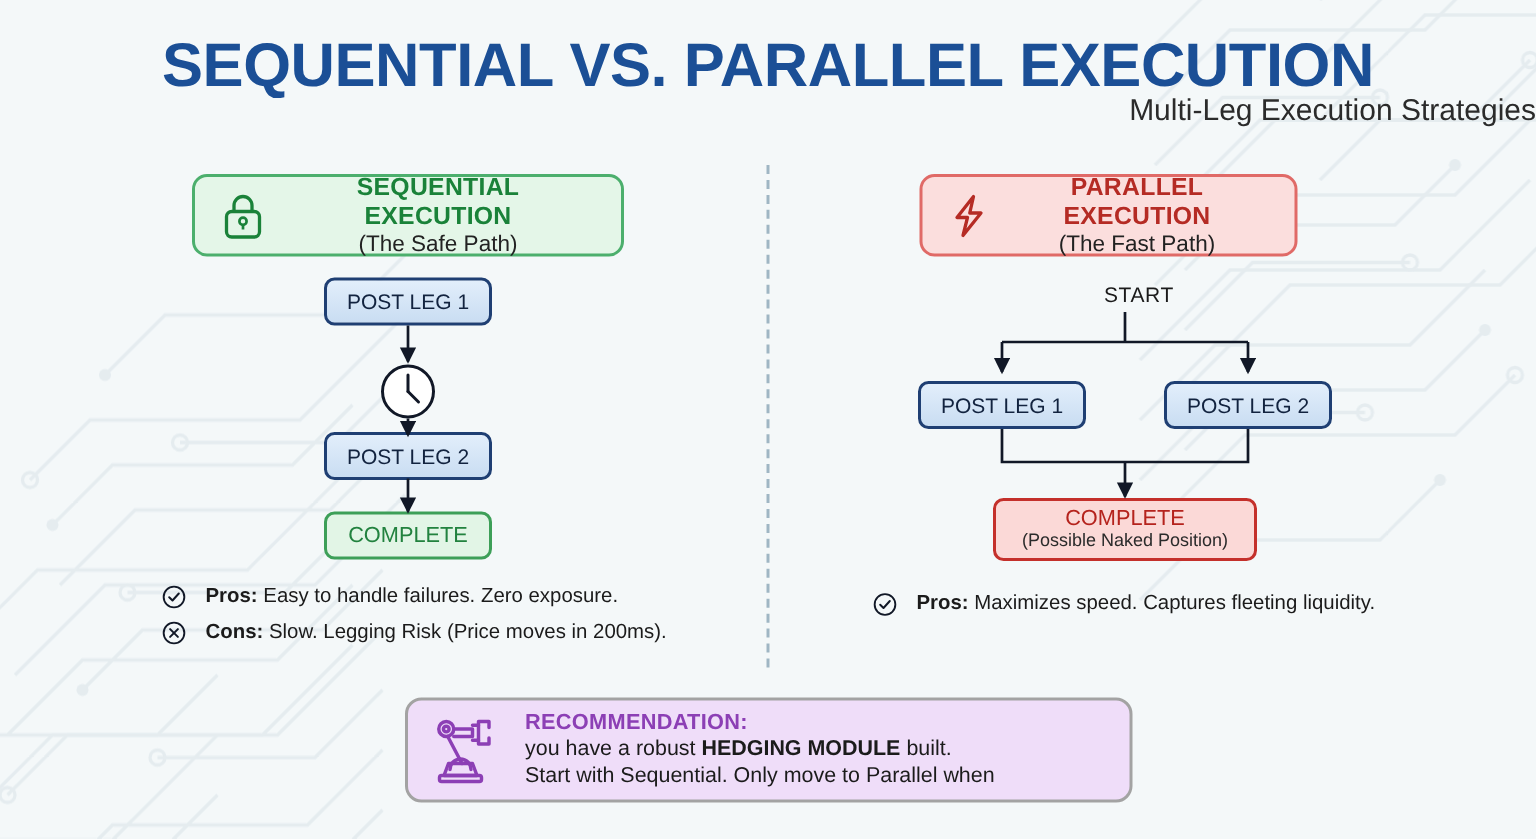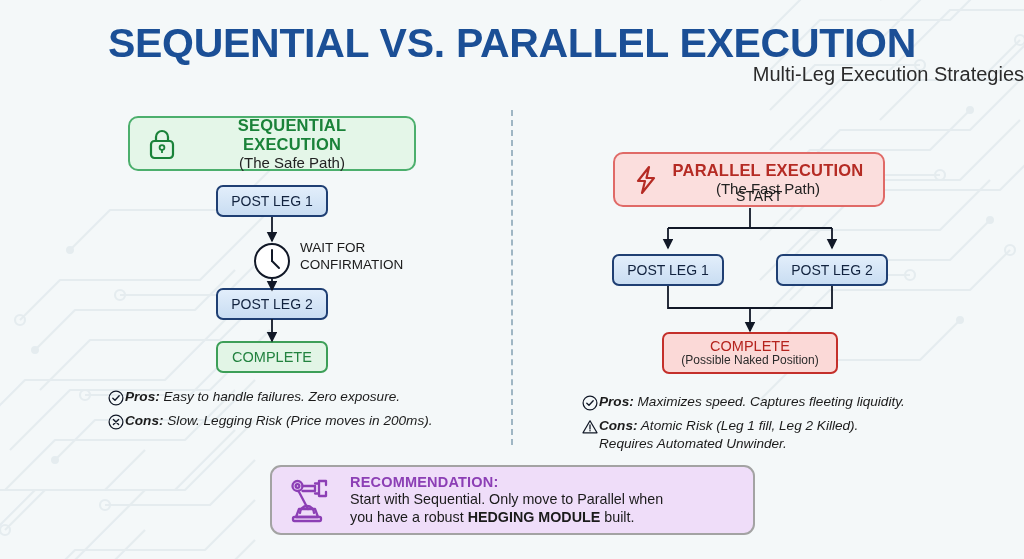--- a/index.html
+++ b/index.html
@@ -68,24 +68,23 @@
     padding: 9px 18px;
     border-radius: 10px;
     border: 2px solid;
   }
   .panel-head.seq {
     left: 128px; top: 116px; width: 288px; height: 55px;
     background: #e4f6e8;
     border-color: #4caf6d;
   }
   .panel-head.par {
-    left: 613px; top: 116px; width: 272px; height: 55px;
+    left: 613px; top: 116px; width: 252px; height: 55px;
     background: #fbdedd;
     border-color: #e06a67;
-    margin-top: 36px;
   }
   .panel-head .texts { flex: 1; text-align: center; line-height: 1.15; }
   .panel-head .ph-title {
     font-size: 16.5px; font-weight: bold; letter-spacing: 0.2px;
   }
   .panel-head.seq .ph-title { color: #1a8239; }
   .panel-head.par .ph-title { color: #b52b24; }
   .panel-head .ph-sub { font-size: 15px; color: #222; }
 
   
@@ -139,23 +138,22 @@
     width: 1024px; height: 559px;
     pointer-events: none;
     z-index: 1;
   }
 
   
   .pc-block { position: absolute; }
   .pc-row {
     display: flex;
     align-items: flex-start;
-    gap: 1px;
+    gap: 13px;
     margin-bottom: 6px;
-    font-style: italic;
   }
   .pc-row .pc-icon {
     flex: 0 0 auto;
     width: 16px; height: 16px;
     margin-top: 2px;
   }
   .pc-text {
     font-size: 13.6px;
     color: #1b1b1b;
     line-height: 1.33;
@@ -277,24 +275,20 @@
   <div class="node blue" style="left:216px; top:185px; width:112px; height:32px;">
     <span>POST LEG 1</span>
   </div>
 
   <svg style="position:absolute; left:252px; top:241px; width:40px; height:40px;" viewBox="0 0 40 40">
     <circle cx="20" cy="20" r="17" fill="#ffffff" stroke="#111827" stroke-width="2"></circle>
     <line x1="20" y1="20" x2="20" y2="9" stroke="#111827" stroke-width="2" stroke-linecap="round"></line>
     <line x1="20" y1="20" x2="27" y2="27" stroke="#111827" stroke-width="2" stroke-linecap="round"></line>
   </svg>
 
-  <div class="flow-label" style="left:300px; top:240px;">
-    <div>WAIT FOR</div>
-    <div>CONFIRMATION</div>
-  </div>
 
   <div class="node blue" style="left:216px; top:288px; width:112px; height:32px;">
     <span>POST LEG 2</span>
   </div>
 
   <div class="node green" style="left:216px; top:341px; width:112px; height:32px;">
     <span>COMPLETE</span>
   </div>
 
   <div class="pc-block" style="left:108px; top:388px; width:380px;">
@@ -347,34 +341,20 @@
 
   <div class="pc-block" style="left:582px; top:393px; width:400px;">
     <div class="pc-row">
       <svg class="pc-icon" viewBox="0 0 16 16">
         <circle cx="8" cy="8" r="6.9" fill="none" stroke="#111827" stroke-width="1.25"></circle>
         <path d="M4.8 8.2 L7 10.3 L11.2 5.7" fill="none" stroke="#111827" stroke-width="1.35" stroke-linecap="round" stroke-linejoin="round"></path>
       </svg>
       <div class="pc-text">
         <b>Pros:</b>
         <span>Maximizes speed. Captures fleeting liquidity.</span>
-      </div>
-    </div>
-    <div class="pc-row">
-      <svg class="pc-icon" viewBox="0 0 16 16">
-        <path d="M8 1.8 L15 13.8 L1 13.8 Z" fill="none" stroke="#111827" stroke-width="1.25" stroke-linejoin="round"></path>
-        <line x1="8" y1="6" x2="8" y2="10" stroke="#111827" stroke-width="1.3" stroke-linecap="round"></line>
-        <circle cx="8" cy="11.8" r="0.75" fill="#111827"></circle>
-      </svg>
-      <div class="pc-text">
-        <div>
-          <b>Cons:</b>
-          <span>Atomic Risk (Leg 1 fill, Leg 2 Killed).</span>
-        </div>
-        <div>Requires Automated Unwinder.</div>
       </div>
     </div>
   </div>
 
   <div class="recommend">
     <svg class="rec-icon" viewBox="0 0 48 48">
       <g fill="none" stroke="#8c3fb5" stroke-width="2.3" stroke-linejoin="round" stroke-linecap="round">
         <circle cx="9.5" cy="10" r="5"></circle>
         <circle cx="9.5" cy="10" r="1.9"></circle>
         <path d="M14.5 10 L27 10 L27 15 L14.5 15"></path>
@@ -382,19 +362,19 @@
         <path d="M27 7.5 L31 7.5 M27 17.5 L31 17.5"></path>
         <path d="M10.5 15 L20 33"></path>
         <path d="M17 33 L27 33 L30 41 L8 41 L11 33 Z"></path>
         <path d="M15 41 a7 7 0 0 1 14 0" transform="translate(-3,-4)"></path>
         <rect x="5" y="41" width="28" height="4" rx="1.4"></rect>
       </g>
     </svg>
     <div>
       <div class="rec-title">RECOMMENDATION:</div>
       <div class="rec-body">
+        <div><span>you have a robust </span><b>HEDGING MODULE</b><span> built.</span></div>
         <div>Start with Sequential. Only move to Parallel when</div>
-        <div><span>you have a robust </span><b>HEDGING MODULE</b><span> built.</span></div>
       </div>
     </div>
   </div>
 
 </div>
 
 </body></html>

